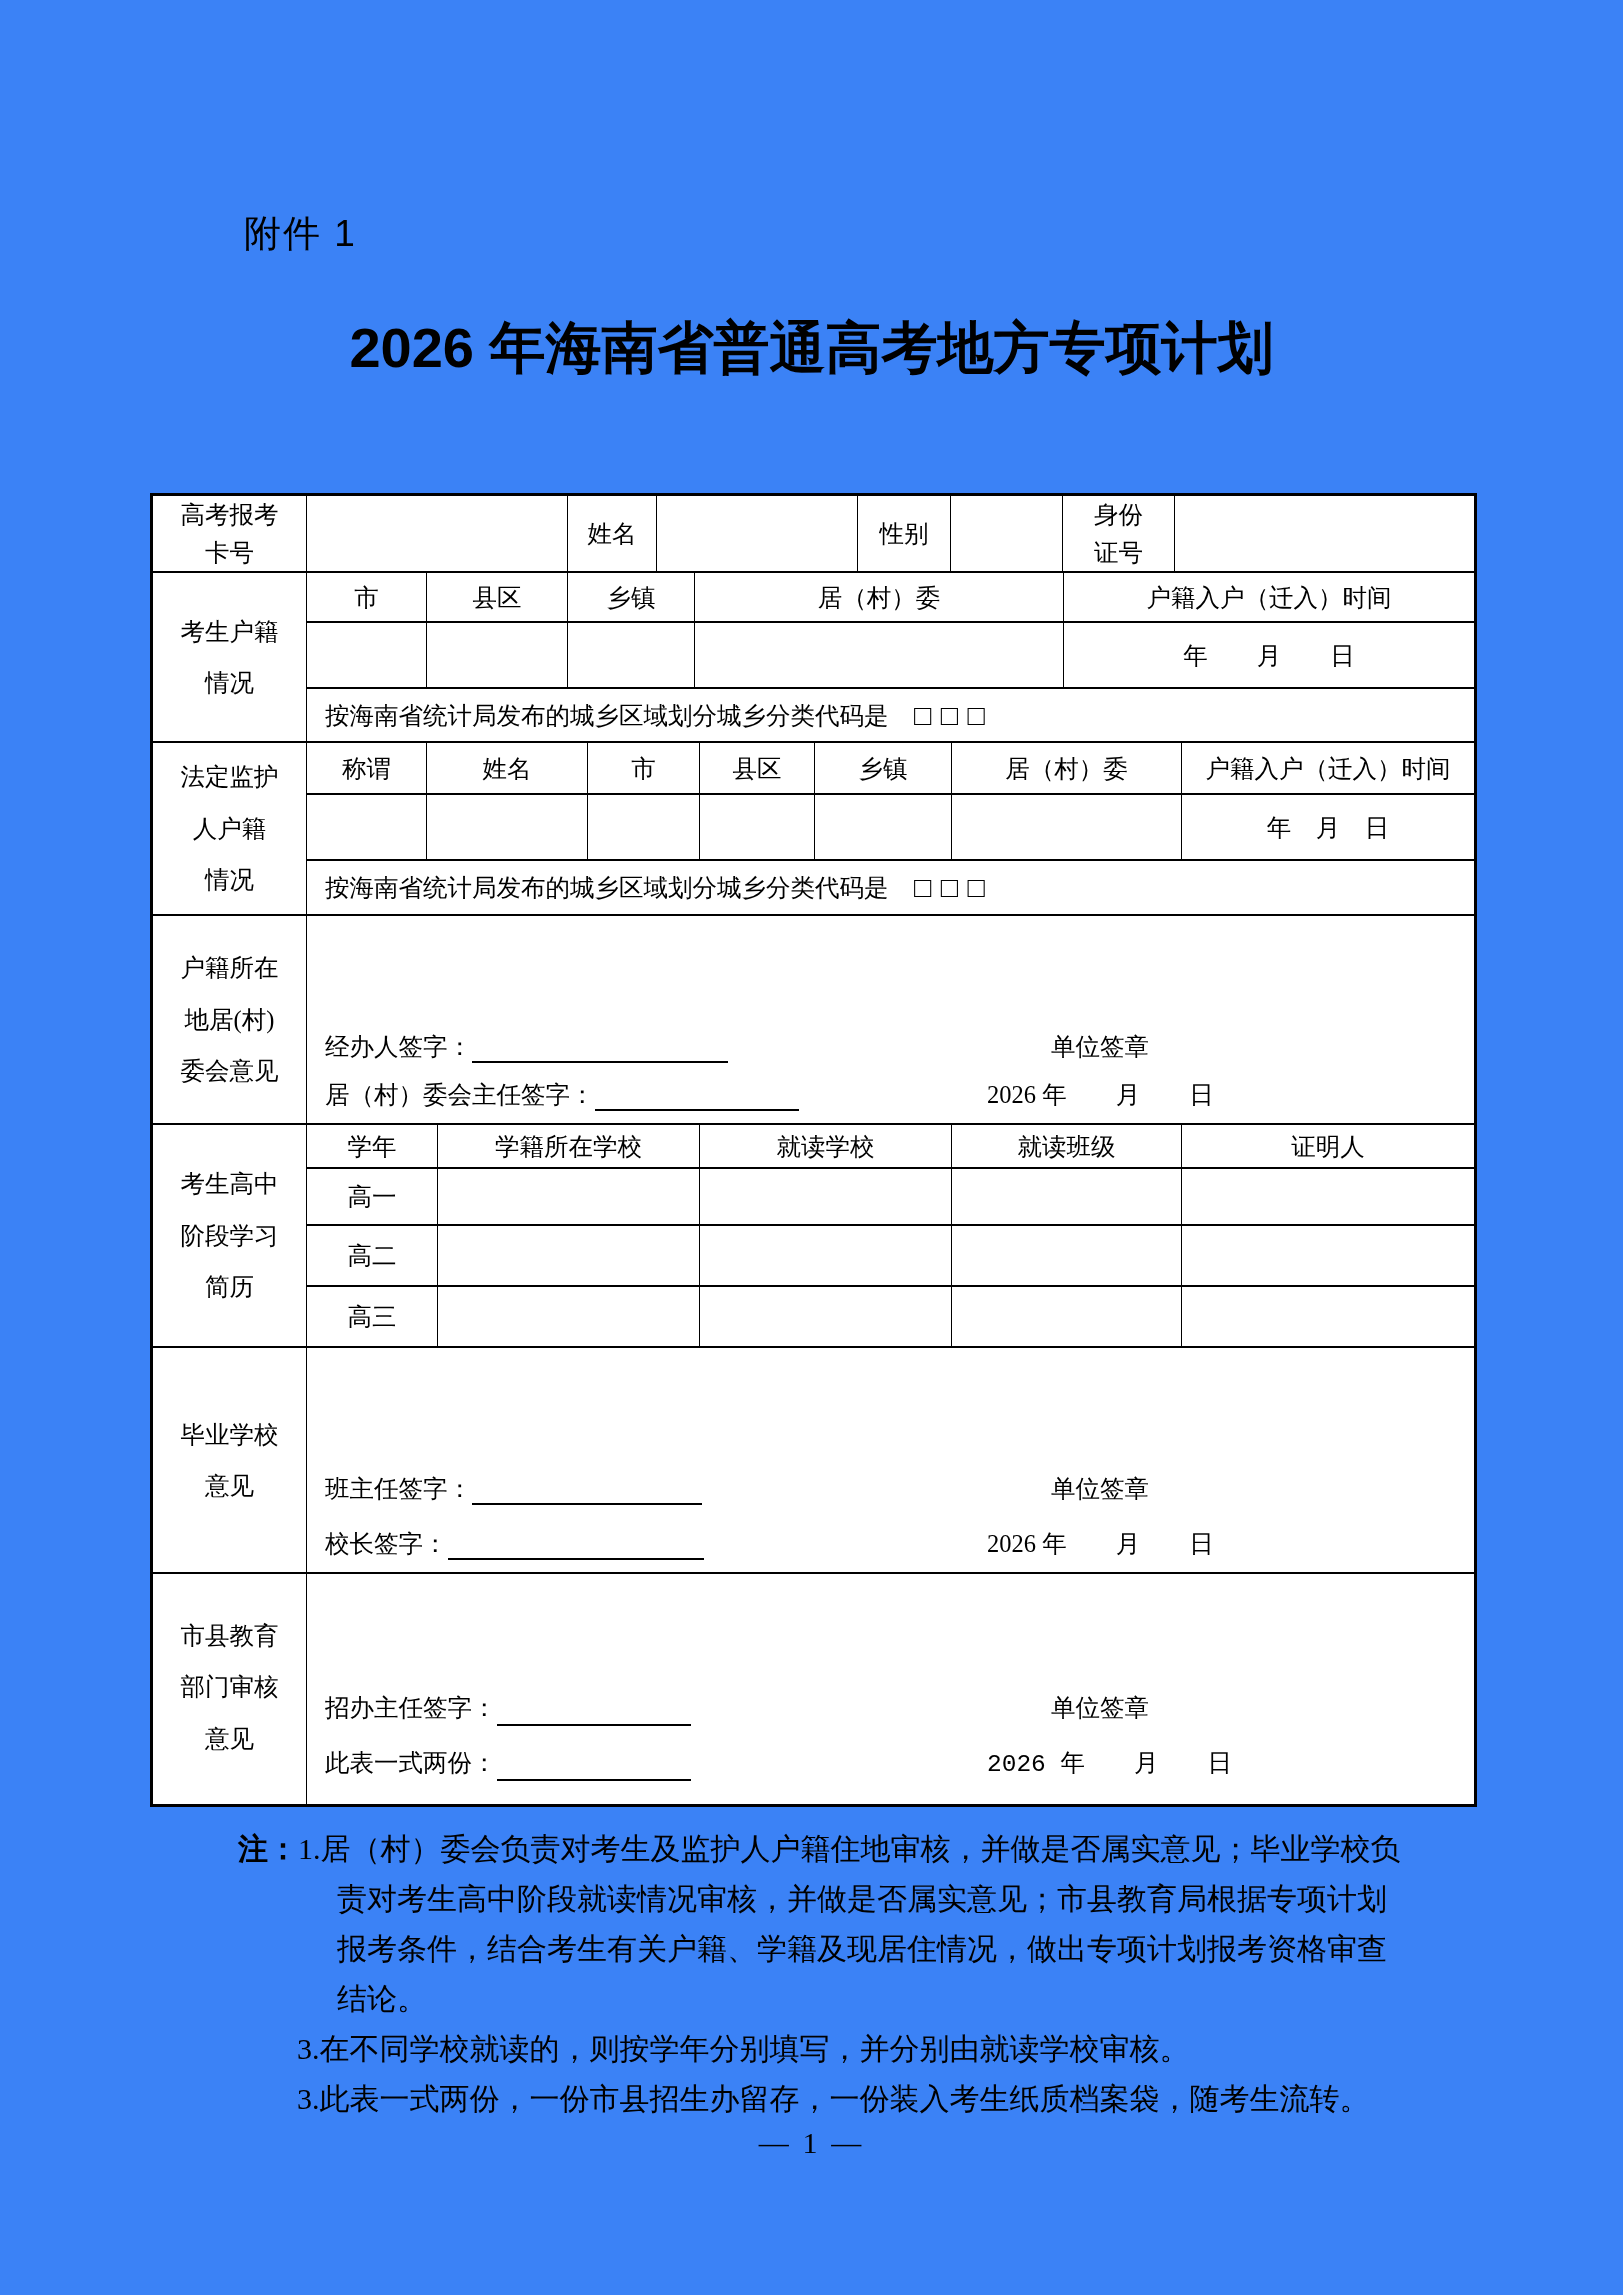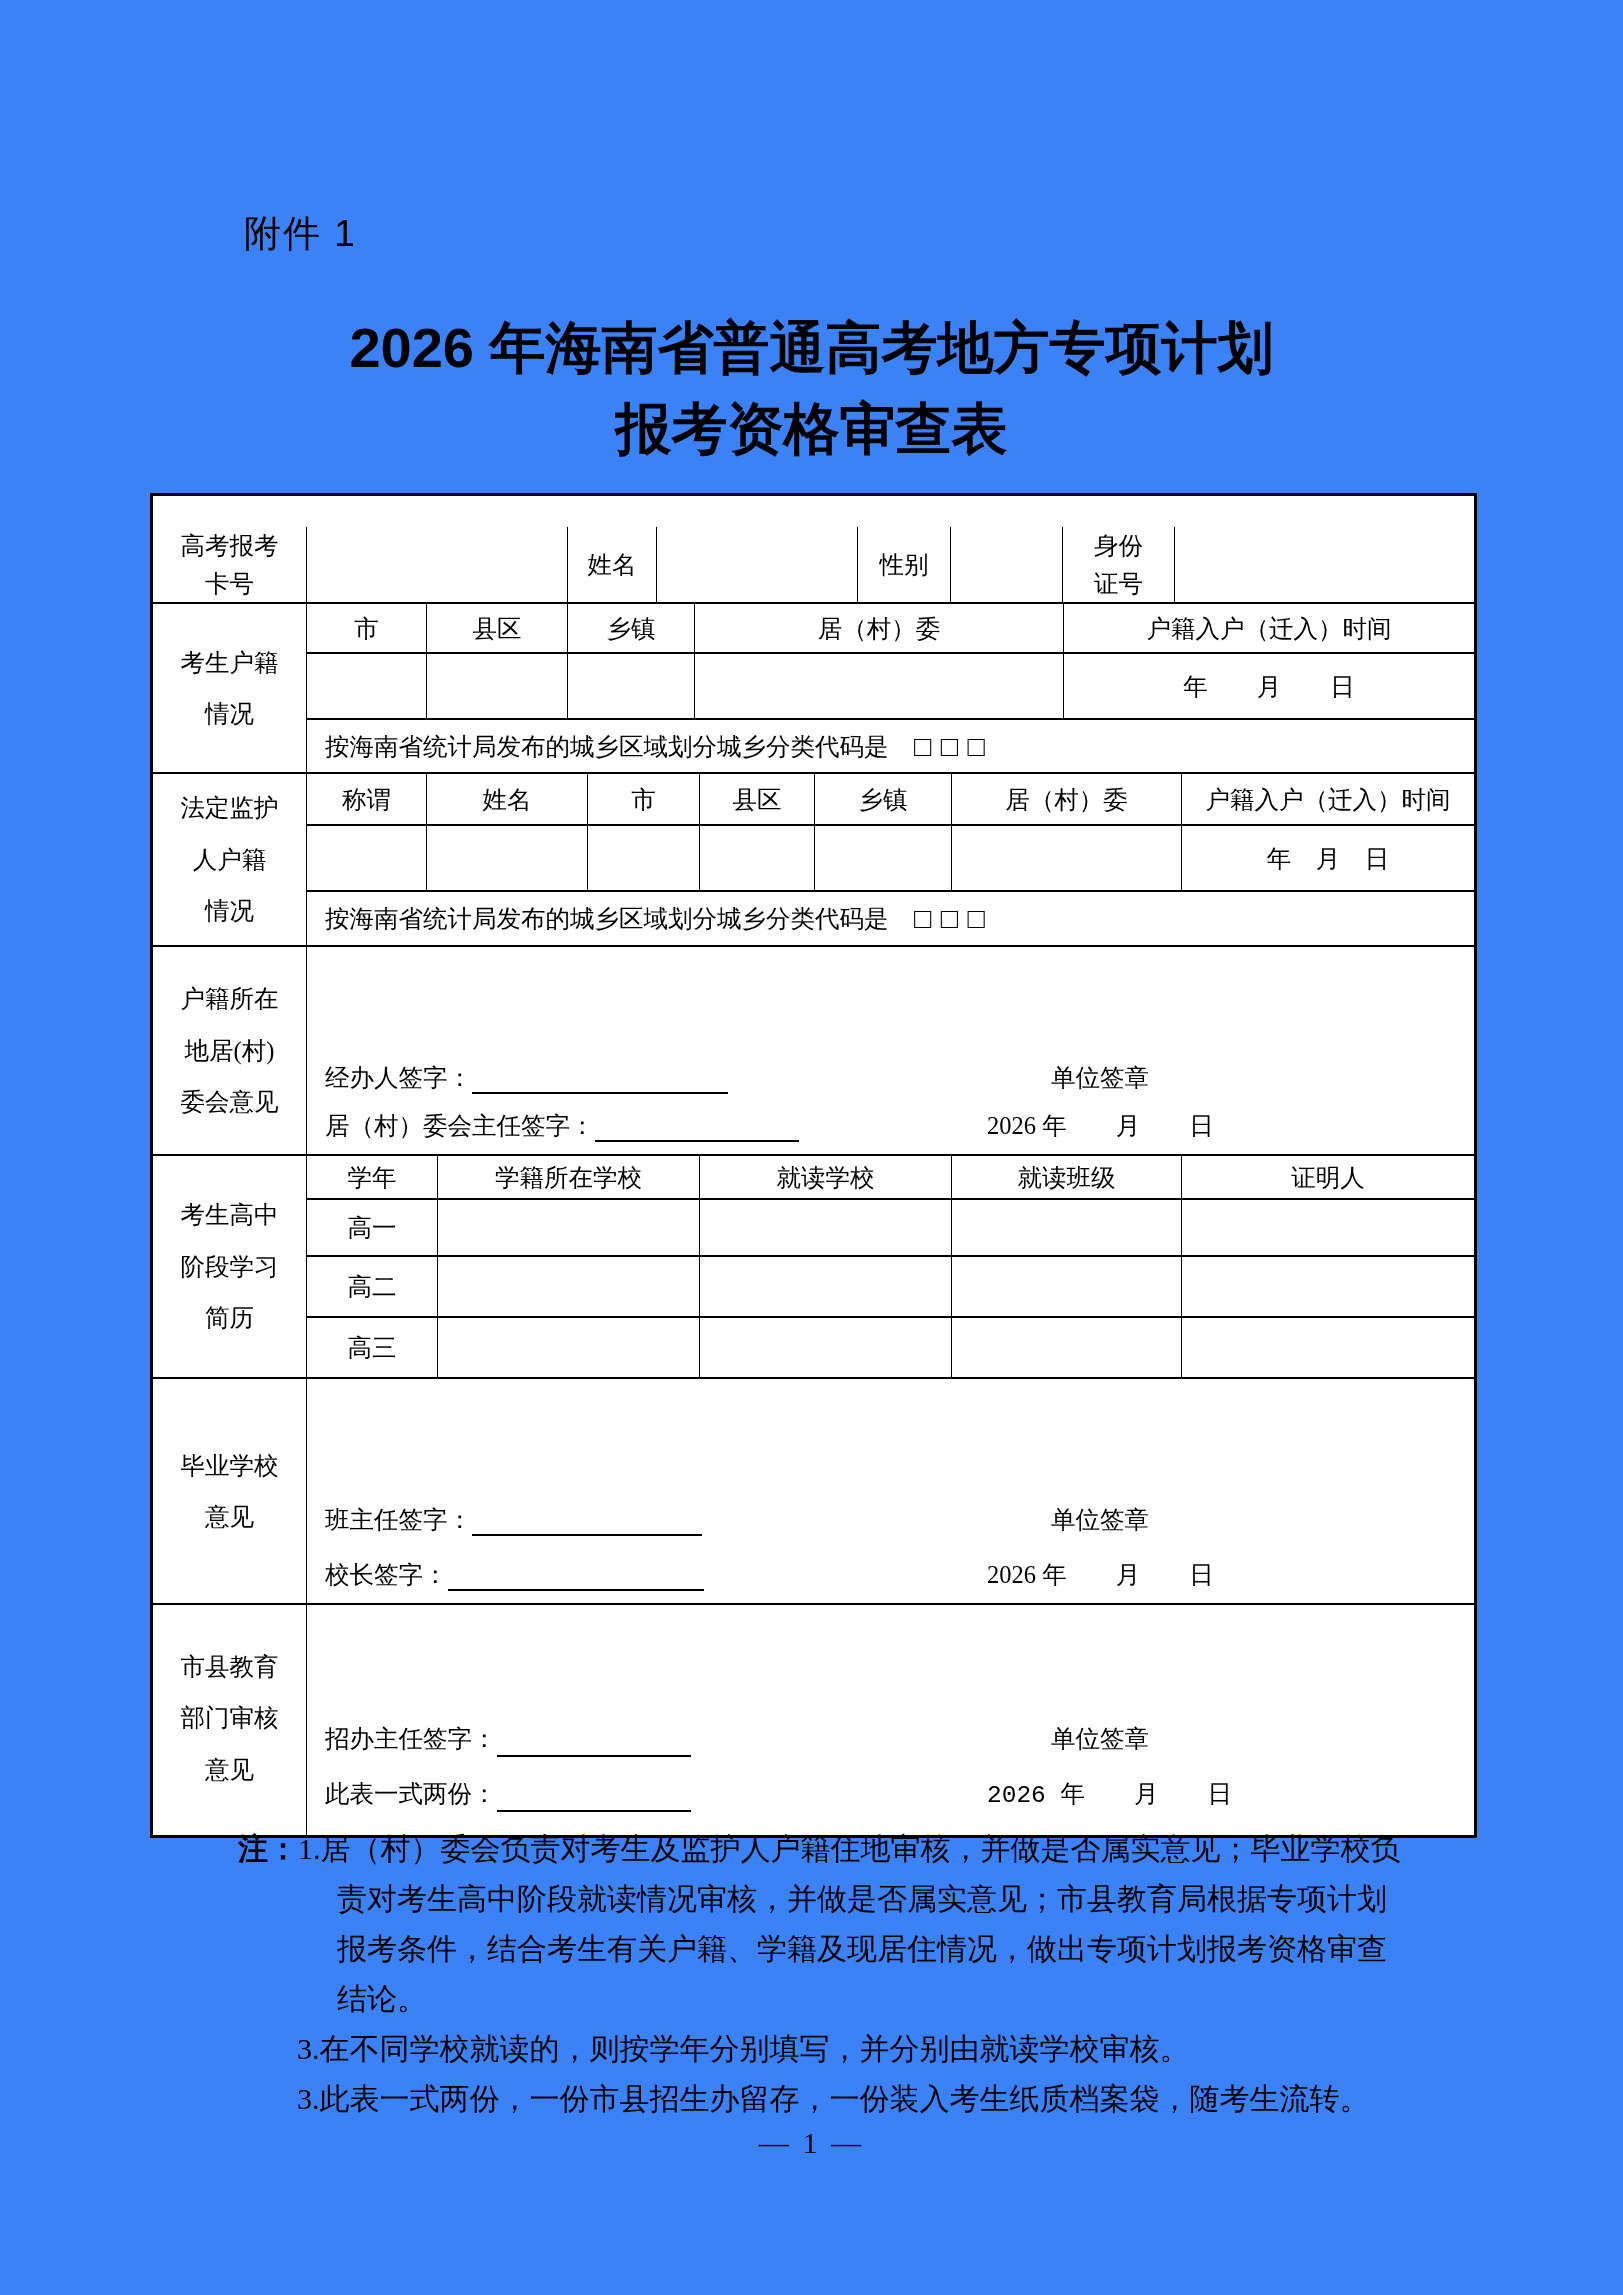--- a/index.html
+++ b/index.html
@@ -17,21 +17,21 @@
        box-sizing:border-box;background:#fff;}
   .sec{display:grid;border-bottom:2.6px solid #000;}
   .sec:last-child{border-bottom:none;}
   .cell{box-sizing:border-box;display:flex;align-items:center;justify-content:center;
         font-size:24.5px;text-align:center;overflow:hidden;}
   .br{border-right:1.5px solid #000;}
   .bb{border-bottom:2.6px solid #000;}
   .prelines{white-space:pre-line;line-height:2.1;}
   .ml2{white-space:pre-line;line-height:1.55;}
 
-  .secA{grid-template-columns:154px 261px 89px 201px 93px 112px 112px 1fr;height:75px;margin-top:31px;}
+  .secA{grid-template-columns:154px 261px 89px 201px 93px 112px 112px 1fr;height:75px;}
   .secB{grid-template-columns:154px 120px 141px 127px 369px 1fr;grid-template-rows:50px 66px 52px;}
   .secC{grid-template-columns:154px 120px 161px 112px 115px 137px 230px 1fr;grid-template-rows:52px 66px 53px;}
   .secD{grid-template-columns:154px 1fr;height:207px;}
   .secE{grid-template-columns:154px 131px 262px 252px 230px 1fr;grid-template-rows:44px 57px 61px 59px;}
   .secF{grid-template-columns:154px 1fr;height:224px;}
   .secG{grid-template-columns:154px 1fr;height:230px;font-family:Liberation Mono, monospace;}
   .rows3{grid-row:1/4;}
   .rows4{grid-row:1/5;}
   .code{grid-column:2/-1;justify-content:flex-start;padding-left:18px;text-align:left;}
   .boxes{font-size:29px;letter-spacing:9.2px;margin-left:25.6px;}
@@ -49,21 +49,20 @@
 </style>
 </head>
 <body>
 
 <div class="page">
 
   <div class="attachment">附件 1</div>
 
   <div class="title">
     <div>2026 年海南省普通高考地方专项计划</div>
-    <div>报考资格审查表</div>
   </div>
 
   <div class="tbl">
 
     <div class="sec secA">
       <div class="cell br ml2">高考报考
 卡号</div>
       <div class="cell br"></div>
       <div class="cell br">姓名</div>
       <div class="cell br"></div>

